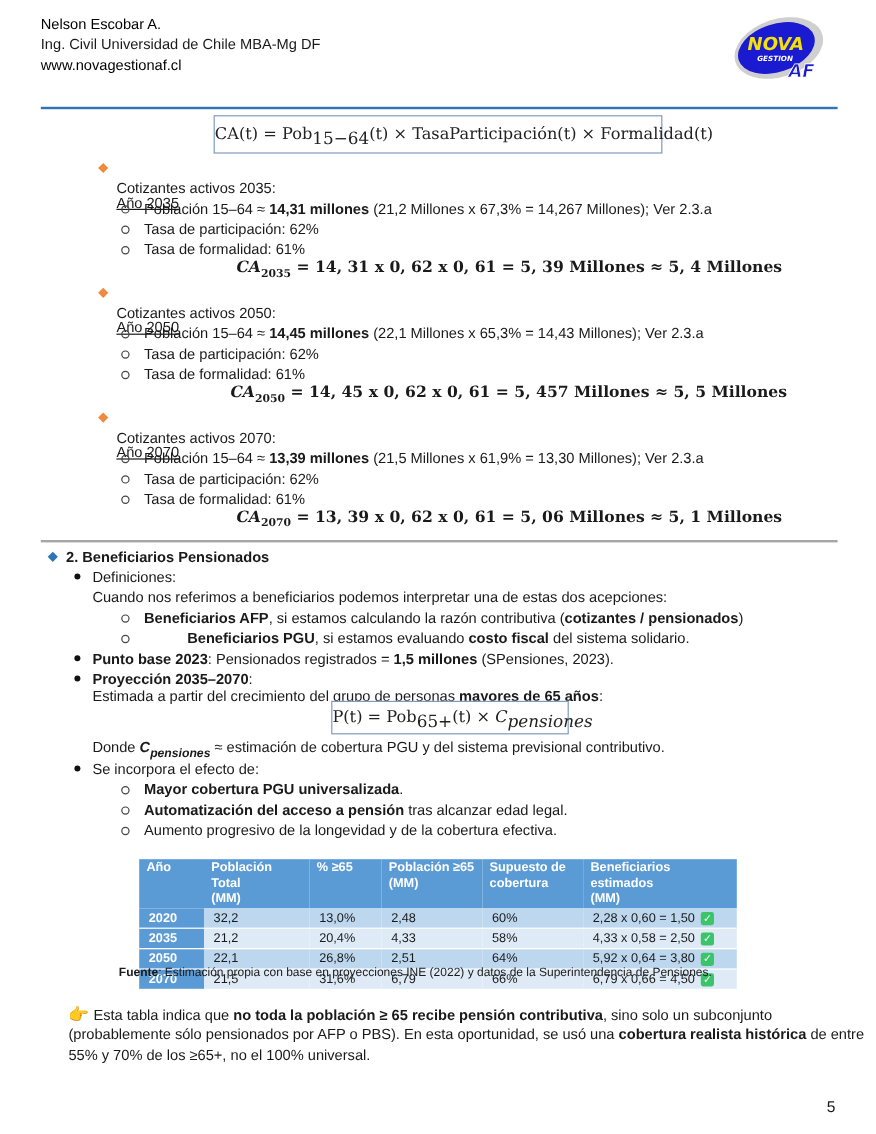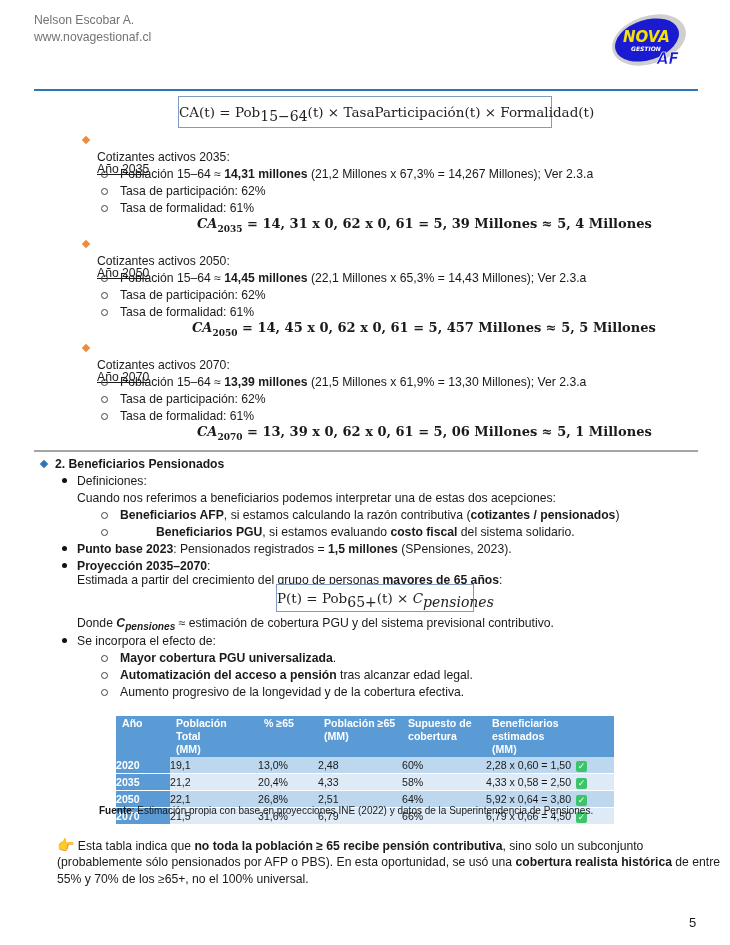--- a/index.html
+++ b/index.html
@@ -1,19 +1,19 @@
 <!DOCTYPE html>
 <html><head>
 <meta charset="utf-8">
 <style>
   html, body { margin:0; padding:0; background:#ffffff; }
   body { width:730px; height:945px; position:relative; overflow:hidden;
          font-family:"Liberation Sans", sans-serif; color:#1a1a1a; font-size:12.2px; }
   .hdr { position:absolute; left:34px; top:12px; line-height:17px; font-size:12.2px; }
-  .hdr .blue { color:#737373; }
+  .hdr .blue { color:#000000; }
   .logo { position:absolute; left:609px; top:13px; width:82px; height:56px; }
   .topline { position:absolute; left:34px; top:89px; width:664px; height:2px; background:#2e75b6; }
   .formula-box { position:absolute; border:1px solid #7f9cc0; background:#fff;
                  font-family:"DejaVu Serif", serif; color:#222; white-space:nowrap; }
   .fb1 { left:178px; top:96px; width:372px; height:30px; line-height:30px; font-size:13.5px; text-align:center; }
   .fb2 { left:276px; top:584px; width:196px; height:26px; line-height:26px; font-size:13.5px; text-align:center; }
   .fb1 sub, .fb2 sub { font-size:14px; }
   .it { font-style:italic; }
   .line { position:absolute; white-space:nowrap; line-height:16px; }
   .diamond { position:absolute; width:6px; height:6px; transform:rotate(45deg); }
@@ -22,35 +22,36 @@
   .circ { position:absolute; width:5px; height:5px; border:1px solid #444; border-radius:50%; }
   .dot { position:absolute; width:5px; height:5px; background:#111; border-radius:50%; }
   .u { text-decoration:underline;margin-top:29px; }
   b { font-weight:bold; }
   .math { position:absolute; white-space:nowrap; font-family:"DejaVu Serif", serif; font-weight:bold; font-size:13px; }
   .math i { font-style:italic; }
   .math sub { font-size:9px; }
   .midline { position:absolute; left:34px; top:450px; width:664px; height:2px; background:#a6a6a6; }
   table.t { position:absolute; left:116px; top:716px; border-collapse:collapse; font-size:10.6px; }
   table.t th { background:#5b9bd5; color:#fff; text-align:left; font-weight:bold; padding:1px 6px; vertical-align:top; line-height:13px; height:26px; }
-  table.t td { padding:0 0; height:16px; line-height:16px; border-bottom:1px solid #fff; }
+  table.t td { padding:0 8px; height:16px; line-height:16px; border-bottom:1px solid #fff; }
   table.t td.yr { background:#5b9bd5; color:#fff; font-weight:bold; }
   table.t tr.odd td { background:#bdd7ee; }
   table.t tr.even td { background:#deebf7; }
   table.t tr.odd td.yr, table.t tr.even td.yr { background:#5b9bd5; }
   .chk { display:inline-block; width:11px; height:11px; background:#3cc46a; border-radius:2px; color:#fff;
          font-size:9px; line-height:11px; text-align:center; vertical-align:middle; margin-left:5px; }
   .pointer { display:inline-block; color:#f5a623; font-size:14px; }
   .pagenum { position:absolute; left:689px; top:915px; font-size:13px; }
 </style>
 </head>
 <body>
 
 <div class="hdr">
   <div class="blue">Nelson Escobar A.</div>
+  <div>Ing. Civil Universidad de Chile MBA-Mg DF</div>
   <div class="blue">www.novagestionaf.cl</div>
 </div>
 
 <svg class="logo" viewBox="0 0 82 56">
   <ellipse cx="40" cy="27" rx="38" ry="24" fill="#cfcfcf" transform="rotate(-18 40 27)"></ellipse>
   <ellipse cx="38" cy="27" rx="33" ry="20" fill="#1a1ad0" transform="rotate(-18 38 27)"></ellipse>
   <text x="14" y="29" font-family="DejaVu Sans, sans-serif" font-weight="bold" font-style="italic" font-size="15" fill="#f5e10a">NOVA</text>
   <text x="22" y="38" font-family="DejaVu Sans, sans-serif" font-weight="bold" font-style="italic" font-size="6" fill="#ffffff">GESTION</text>
   <text x="48" y="51" font-family="DejaVu Sans, sans-serif" font-weight="bold" font-style="italic" font-size="15" fill="#1a1ad0" stroke="#fff" stroke-width="0.6">AF</text>
 </svg>
@@ -132,21 +133,21 @@
       <th style="width:76px;"><span>Población Total</span><br><span>(MM)</span></th>
       <th style="width:48px;"><span>% ≥65</span></th>
       <th style="width:72px;"><span>Población ≥65</span><br><span>(MM)</span></th>
       <th style="width:72px;"><span>Supuesto de</span><br><span>cobertura</span></th>
       <th style="width:116px;"><span>Beneficiarios estimados</span><br><span>(MM)</span></th>
     </tr>
   </thead>
   <tbody>
     <tr class="odd">
       <td class="yr">2020</td>
-      <td>19,1</td>
+      <td>32,2</td>
       <td>13,0%</td>
       <td>2,48</td>
       <td>60%</td>
       <td><span>2,28 x 0,60 = 1,50</span><span class="chk">✓</span></td>
     </tr>
     <tr class="even">
       <td class="yr">2035</td>
       <td>21,2</td>
       <td>20,4%</td>
       <td>4,33</td>

